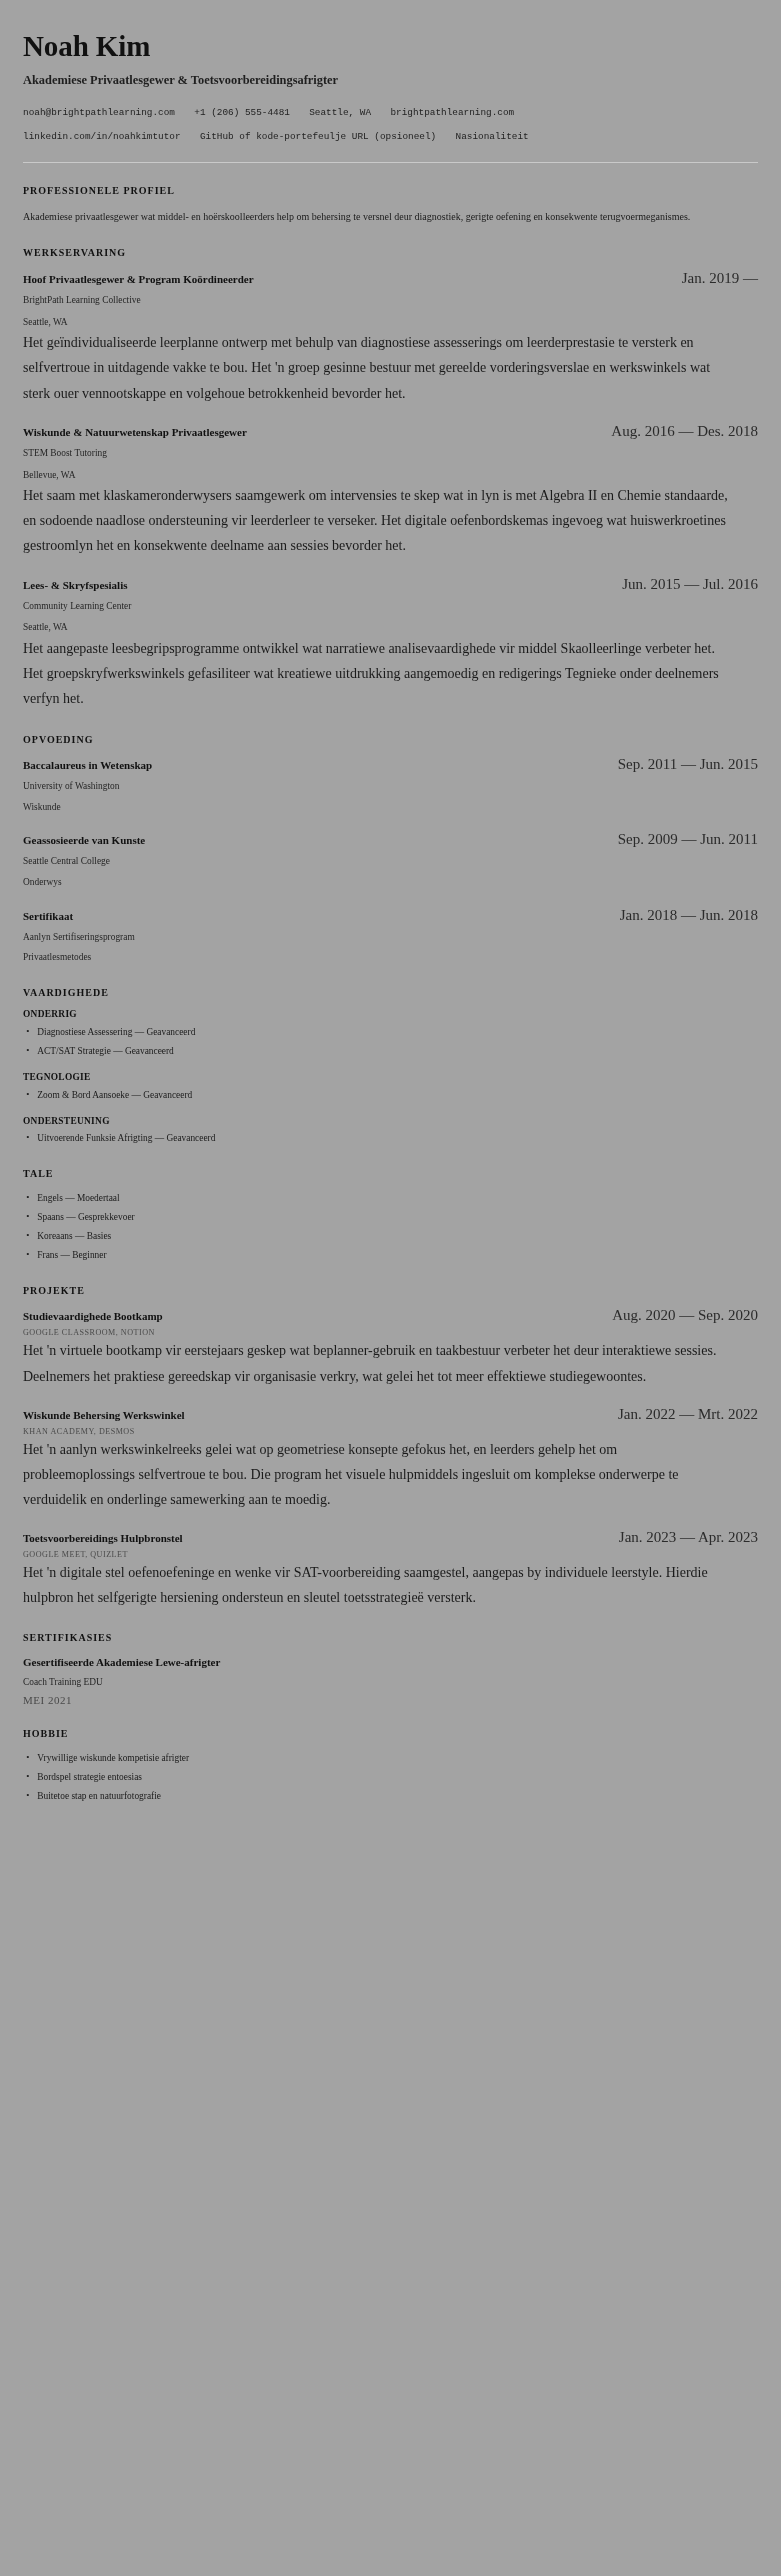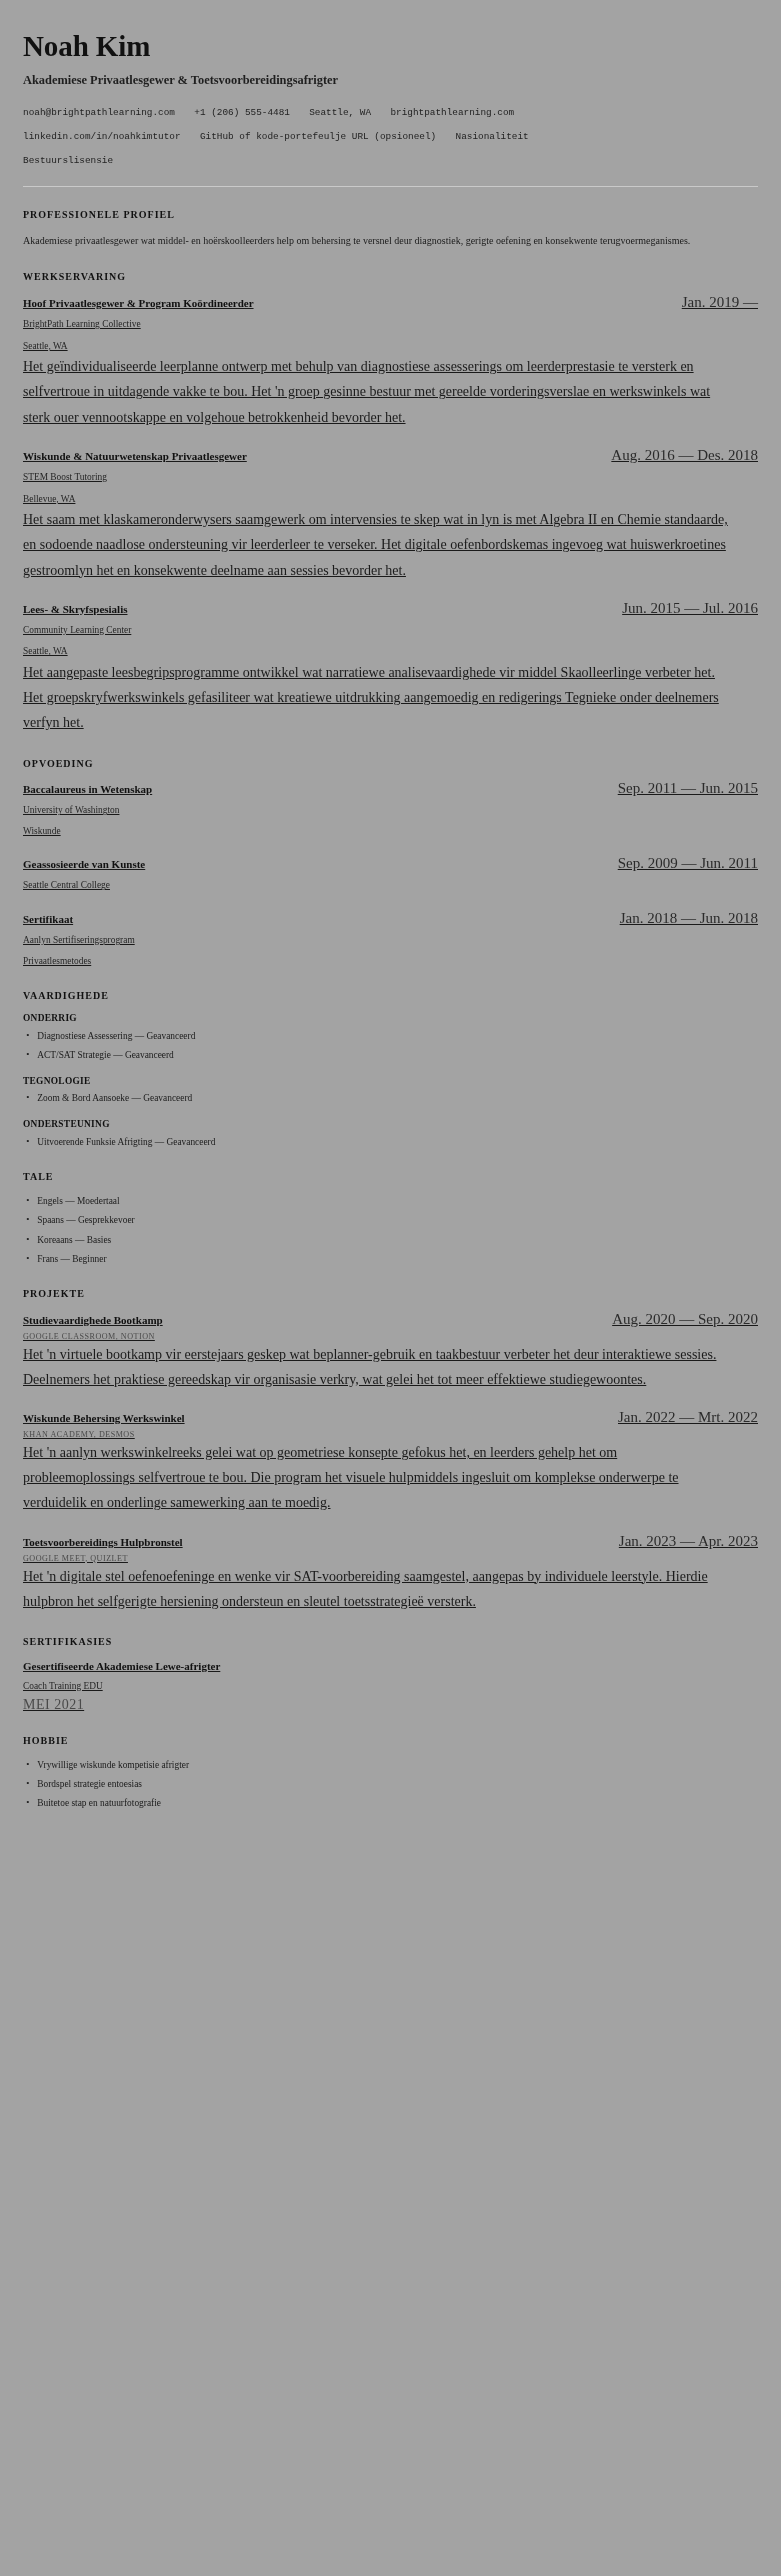--- a/index.html
+++ b/index.html
@@ -66,21 +66,21 @@
 
   .summary-text {
     font-size: 10px;
     line-height: 1.72;
     margin: 0;
     color: #1b1b1b;
     max-width: 706px;
   }
 
   
-  .entry { margin-bottom: 17px; text-decoration: underline; }
+  .entry { margin-bottom: 17px; }
   .entry:last-child { margin-bottom: 0; }
   .entry-head {
     display: flex;
     align-items: baseline;
     justify-content: space-between;
     gap: 13px;
   }
   .entry-title {
     font-size: 11px;
     font-weight: 700;
@@ -151,21 +151,21 @@
   ul.bullets li::before {
     content: "\2022";
     position: absolute;
     left: 3.3px;
     top: 0;
     color: #1b1b1b;
     font-size: 9px;
   }
 
   .cert-date {
-    font-size: 14px;
+    font-size: 11px;
     letter-spacing: 0.5px;
     text-transform: uppercase;
     color: #4a4a4a;
     margin-top: 3.9px;
   }
 </style>
 </head>
 <body>
 
 <div class="page">
@@ -180,23 +180,20 @@
       <span class="contact-item">Seattle, WA</span>
       <span class="contact-item">brightpathlearning.com</span>
     </div>
 
     <div class="contact-row">
       <span class="contact-item">linkedin.com/in/noahkimtutor</span>
       <span class="contact-item">GitHub of kode-portefeulje URL (opsioneel)</span>
       <span class="contact-item">Nasionaliteit</span>
     </div>
 
-    <div class="contact-row">
-      <span class="contact-item">Bestuurslisensie</span>
-    </div>
 
     <hr class="divider">
   </header>
 
   <section class="section">
     <h2 class="section-title">Professionele Profiel</h2>
     <p class="summary-text">Akademiese privaatlesgewer wat middel- en hoërskoolleerders help om behersing te versnel deur diagnostiek, gerigte oefening en konsekwente terugvoermeganismes.</p>
   </section>
 
   <section class="section">
@@ -244,20 +241,21 @@
       <div class="entry-sub">University of Washington</div>
       <div class="entry-sub">Wiskunde</div>
     </div>
 
     <div class="entry">
       <div class="entry-head">
         <div class="entry-title">Geassosieerde van Kunste</div>
         <div class="entry-date">Sep. 2009 — Jun. 2011</div>
       </div>
       <div class="entry-sub">Seattle Central College</div>
+      <div class="entry-sub">Onderwys</div>
     </div>
 
     <div class="entry">
       <div class="entry-head">
         <div class="entry-title">Sertifikaat</div>
         <div class="entry-date">Jan. 2018 — Jun. 2018</div>
       </div>
       <div class="entry-sub">Aanlyn Sertifiseringsprogram</div>
       <div class="entry-sub">Privaatlesmetodes</div>
     </div>

